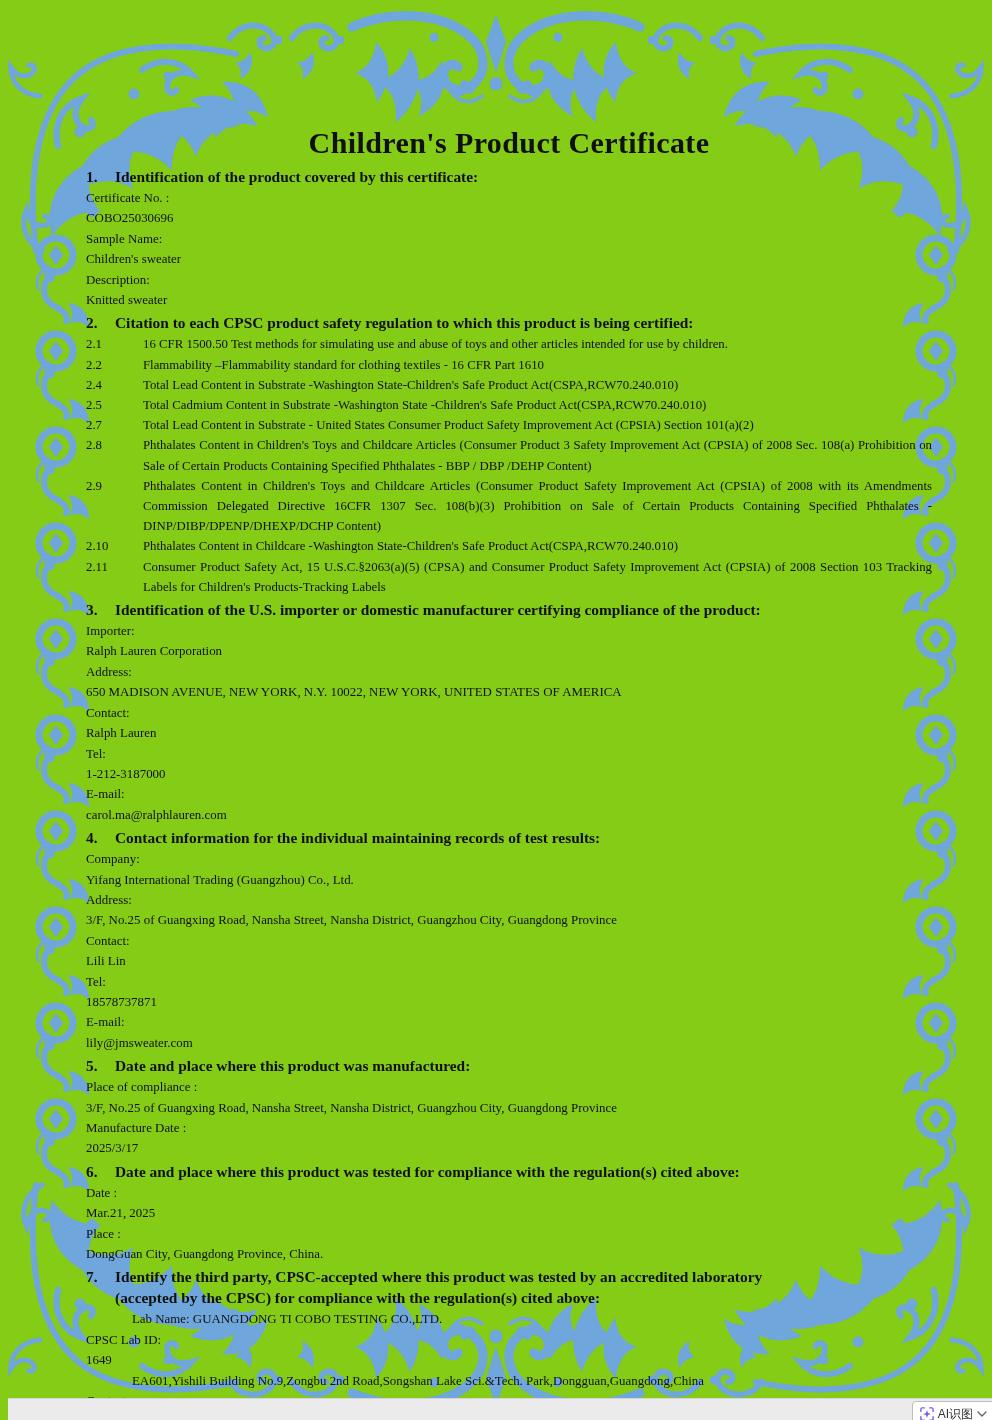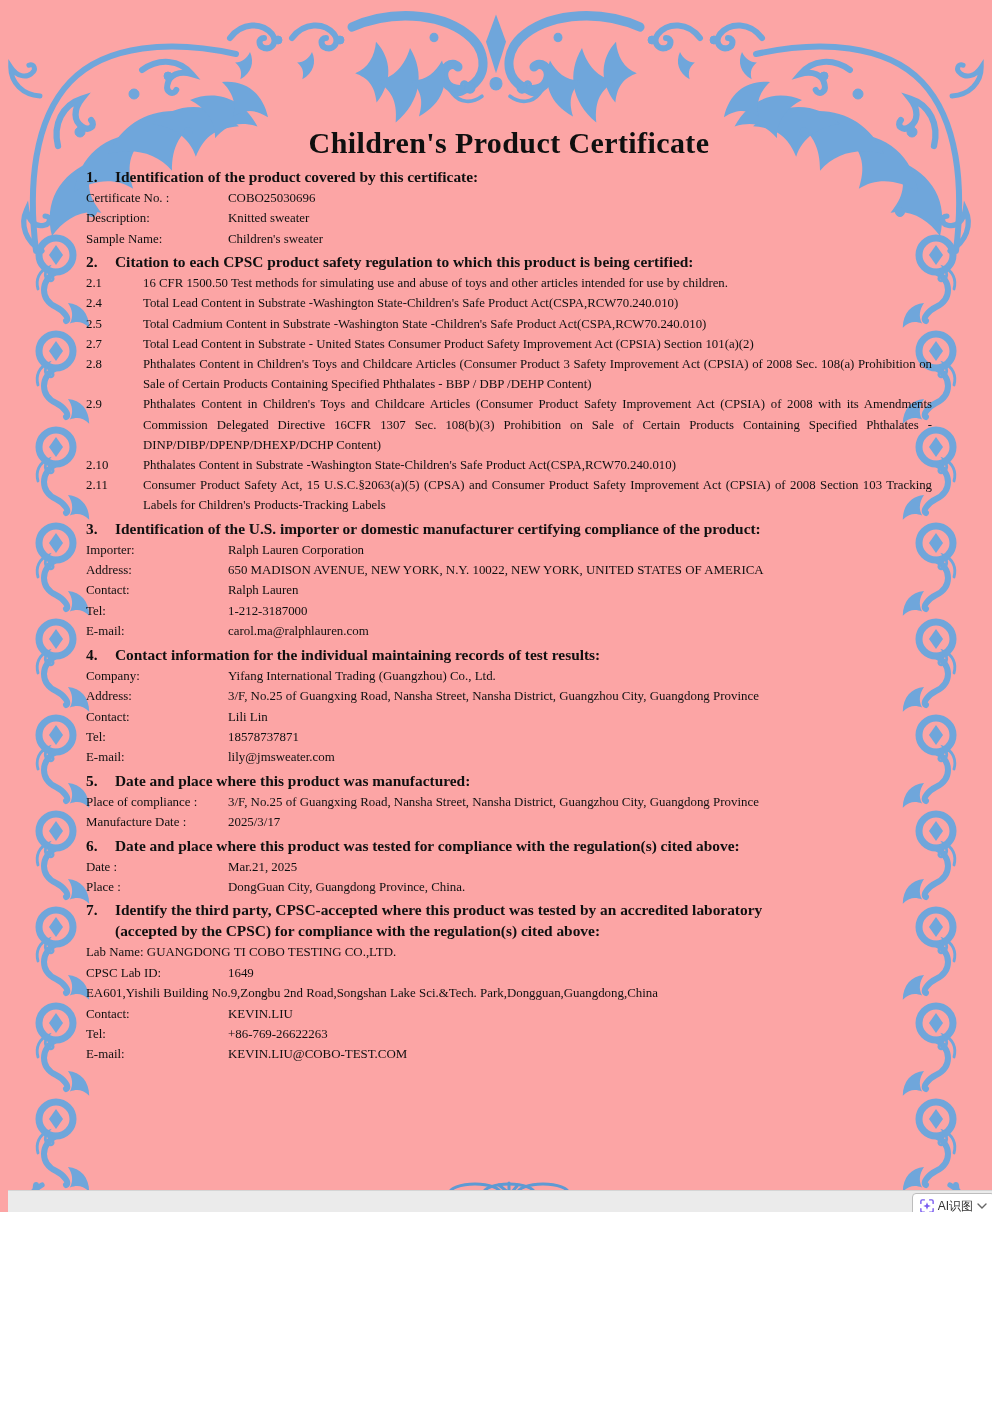--- a/index.html
+++ b/index.html
@@ -1,31 +1,31 @@
 <!DOCTYPE html>
 <html><head>
 <meta charset="utf-8">
 <style>
   html,body{margin:0;padding:0;background:#ffffff;}
-  .page{position:relative;width:992px;height:1212px;background:#fca5a5;overflow:hidden;
+  .page{position:relative;width:992px;height:1420px;background:#84cc16;overflow:hidden;
         font-family:"Liberation Serif",serif;color:#101010;}
   .border-svg{position:absolute;left:0;top:0;width:992px;height:1420px;pointer-events:none;}
   .content{position:absolute;left:86px;top:126px;width:846px;}
   .doc-title{font-size:30px;font-weight:bold;text-align:center;margin:0 0 6px 0;letter-spacing:.4px;}
   .sec-h{display:flex;font-weight:bold;font-size:15.4px;line-height:21px;margin:2px 0 1px 0;}
   .sec-h .n{width:29px;flex:none;}
   .sec-h .t{flex:1;}
   .sec-h .t .l2{display:block;}
-  .kv{display:flex;font-size:12.9px;line-height:20.4px;}
+  .kv{display:flex;font-size:12.9px;line-height:20.4px;flex-direction:column;}
   .kv .k{width:142px;flex:none;}
   .kv .v{flex:1;}
   .reg{display:flex;font-size:12.8px;line-height:20.2px;}
   .reg .n{width:57px;flex:none;}
   .reg .t{flex:1;text-align:justify;}
-  .plain-line{font-size:12.9px;line-height:20.4px;}
+  .plain-line{font-size:12.9px;line-height:20.4px;margin-left:46px;}
   .divider-wrap{display:flex;justify-content:center;margin-top:112px;}
   .bottom-bar{position:absolute;left:8px;bottom:0;width:992px;height:21px;
               background:#ebebeb;border-top:1px solid #d5d5d5;}
   .ai-btn{position:absolute;right:5px;top:2px;height:26px;display:flex;align-items:center;gap:4px;
           background:#fff;border:1px solid #bdbdbd;border-radius:4px;padding:0 7px;cursor:pointer;
           font-family:"Liberation Sans",sans-serif;font-size:12px;color:#333;}
   .ai-btn svg{display:block;}
 </style>
 </head>
 <body>
@@ -154,37 +154,41 @@
 
     <div class="sec-h">
       <span class="n">1.</span>
       <span class="t">Identification of the product covered by this certificate:</span>
     </div>
     <div class="kv">
       <span class="k">Certificate No. :</span>
       <span class="v">COBO25030696</span>
     </div>
     <div class="kv">
+      <span class="k">Sample Name:</span>
+      <span class="v">Children's sweater</span>
+    </div>
+    <div class="kv">
       <span class="k">Description:</span>
       <span class="v">Knitted sweater</span>
     </div>
-    <div class="kv">
-      <span class="k">Sample Name:</span>
-      <span class="v">Children's sweater</span>
-    </div>
 
     <div class="sec-h">
       <span class="n">2.</span>
       <span class="t">Citation to each CPSC product safety regulation to which this product is being certified:</span>
     </div>
     <div class="reg">
       <span class="n">2.1</span>
       <span class="t">16 CFR 1500.50 Test methods for simulating use and abuse of toys and other articles intended for use by children.</span>
     </div>
     <div class="reg">
+      <span class="n">2.2</span>
+      <span class="t">Flammability –Flammability standard for clothing textiles - 16 CFR Part 1610</span>
+    </div>
+    <div class="reg">
       <span class="n">2.4</span>
       <span class="t">Total Lead Content in Substrate -Washington State-Children's Safe Product Act(CSPA,RCW70.240.010)</span>
     </div>
     <div class="reg">
       <span class="n">2.5</span>
       <span class="t">Total Cadmium Content in Substrate -Washington State -Children's Safe Product Act(CSPA,RCW70.240.010)</span>
     </div>
     <div class="reg">
       <span class="n">2.7</span>
       <span class="t">Total Lead Content in Substrate - United States Consumer Product Safety Improvement Act (CPSIA) Section 101(a)(2)</span>
@@ -192,21 +196,21 @@
     <div class="reg">
       <span class="n">2.8</span>
       <span class="t">Phthalates Content in Children's Toys and Childcare Articles (Consumer Product 3 Safety Improvement Act (CPSIA) of 2008 Sec. 108(a) Prohibition on Sale of Certain Products Containing Specified Phthalates - BBP / DBP /DEHP Content)</span>
     </div>
     <div class="reg">
       <span class="n">2.9</span>
       <span class="t">Phthalates Content in Children's Toys and Childcare Articles (Consumer Product Safety Improvement Act (CPSIA) of 2008 with its Amendments Commission Delegated Directive 16CFR 1307 Sec. 108(b)(3) Prohibition on Sale of Certain Products Containing Specified Phthalates - DINP/DIBP/DPENP/DHEXP/DCHP Content)</span>
     </div>
     <div class="reg">
       <span class="n">2.10</span>
-      <span class="t">Phthalates Content in Substrate -Washington State-Children's Safe Product Act(CSPA,RCW70.240.010)</span>
+      <span class="t">Phthalates Content in Childcare -Washington State-Children's Safe Product Act(CSPA,RCW70.240.010)</span>
     </div>
     <div class="reg">
       <span class="n">2.11</span>
       <span class="t">Consumer Product Safety Act, 15 U.S.C.§2063(a)(5) (CPSA) and Consumer Product Safety Improvement Act (CPSIA) of 2008 Section 103 Tracking Labels for Children's Products-Tracking Labels</span>
     </div>
 
     <div class="sec-h">
       <span class="n">3.</span>
       <span class="t">Identification of the U.S. importer or domestic manufacturer certifying compliance of the product:</span>
     </div>

